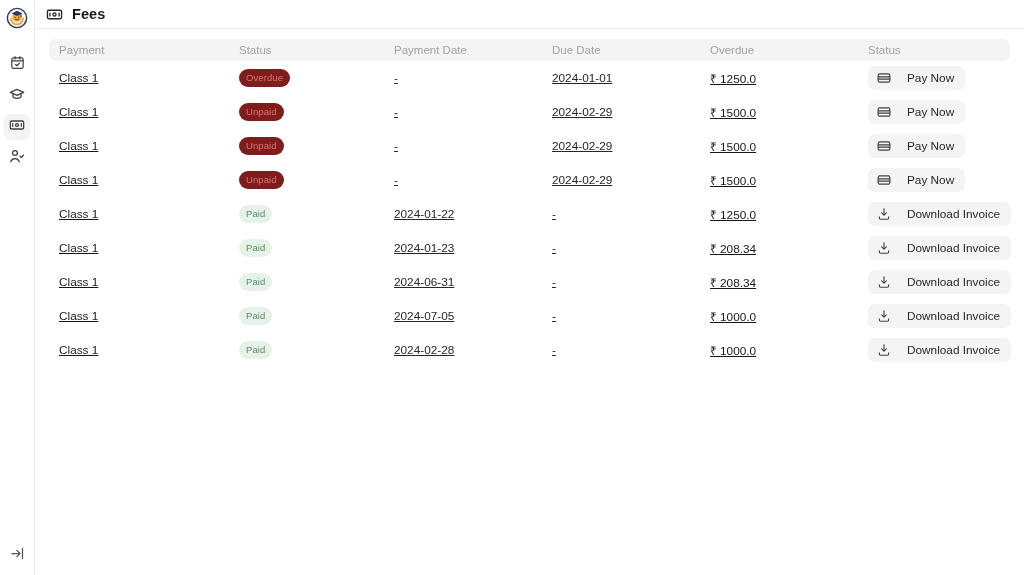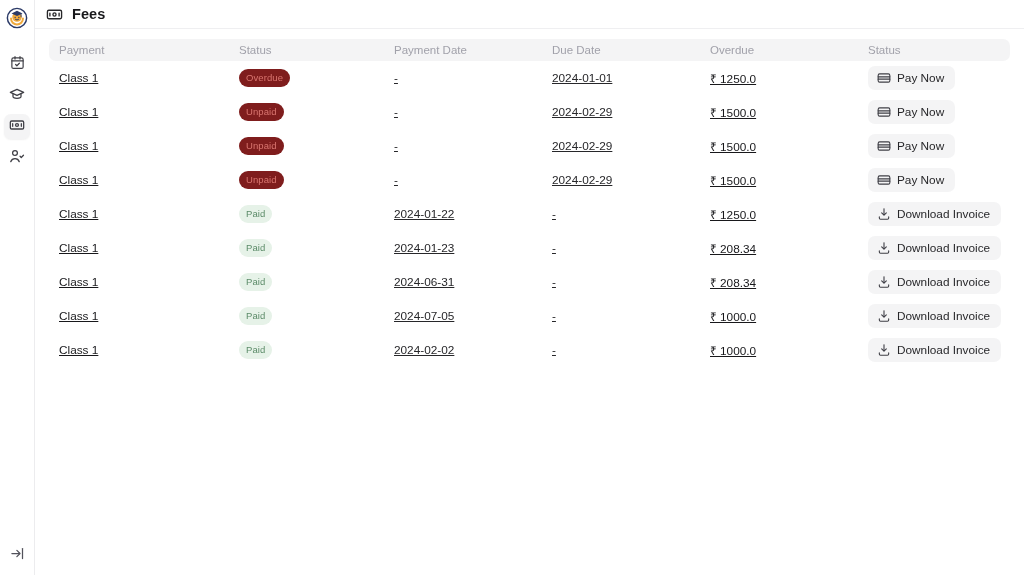--- a/index.html
+++ b/index.html
@@ -171,21 +171,21 @@
   }
   .badge.paid {
     background: #e6f2e8;
     color: #5b8b68;
     text-align: right;
   }
 
   .action-btn {
     display: inline-flex;
     align-items: center;
-    gap: 6px;
+    gap: 16px;
     background: #f4f4f5;
     border: none;
     border-radius: 7px;
     padding: 5px 11px 5px 9px;
     font-size: 11.8px;
     color: #27272a;
     font-family: "Liberation Sans", sans-serif;
     cursor: pointer;
     white-space: nowrap;
   }
@@ -439,21 +439,21 @@
                       <path d="M8 10l4 4 4-4"></path>
                       <path d="M4 17v2a2 2 0 0 0 2 2h12a2 2 0 0 0 2-2v-2"></path>
                     </svg>
                   </span>
                   <span>Download Invoice</span>
                 </button></td>
             </tr>
             <tr>
               <td>Class 1</td>
               <td><span class="badge paid">Paid</span></td>
-              <td class="cell-dash">2024-02-02</td>
+              <td class="cell-dash">2024-02-28</td>
               <td class="cell-dash">-</td>
               <td class="cell-amount">₹ 1000.0</td>
               <td class="action-cell"><button class="action-btn">
                   <span class="ico">
                     <svg width="14" height="14" viewBox="0 0 24 24" fill="none" stroke="currentColor" stroke-width="1.9" stroke-linecap="round" stroke-linejoin="round">
                       <path d="M12 3v10"></path>
                       <path d="M8 10l4 4 4-4"></path>
                       <path d="M4 17v2a2 2 0 0 0 2 2h12a2 2 0 0 0 2-2v-2"></path>
                     </svg>
                   </span>

